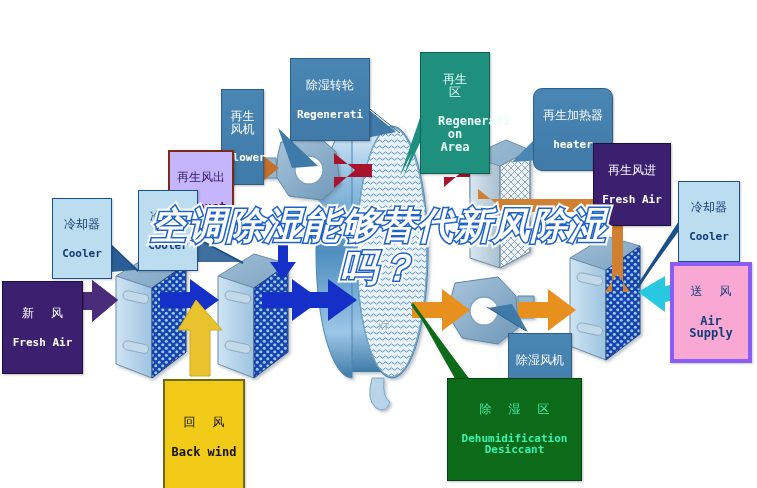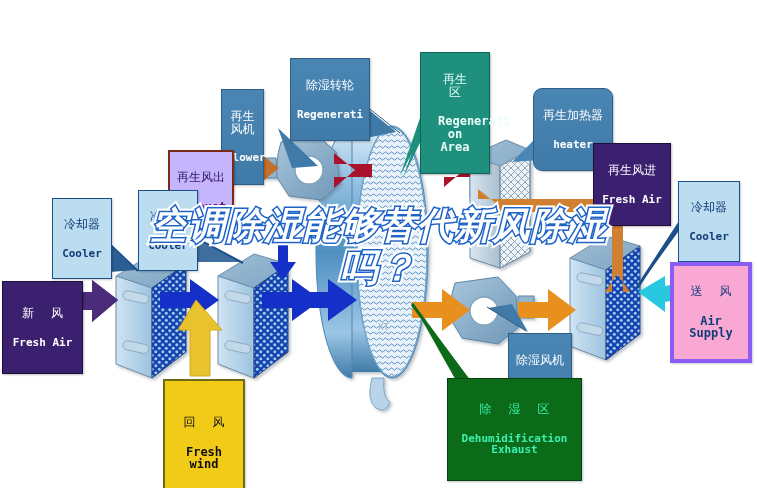--- a/index.html
+++ b/index.html
@@ -331,32 +331,32 @@
     <span class="en">Cooler</span>
   </div>
 
   <div class="lbl pp" style="left:2px;top:281px;width:81px;padding:8px 3px;">
     <span class="cn sp">新 风</span>
     <span class="en">Fresh Air</span>
   </div>
 
   <div class="lbl yl" style="left:163px;top:379px;width:82px;padding:18px 3px;">
     <span class="cn sp">回 风</span>
-    <span class="en">Fresh wind</span>
+    <span class="en">Back wind</span>
   </div>
 
   <div class="lbl sb" style="left:508px;top:333px;width:64px;padding:3px 4px;">
     <span class="cn">除湿风机</span>
     <span class="en">Blower</span>
   </div>
 
   <div class="lbl dg" style="left:447px;top:378px;width:135px;padding:7px 4px;">
     <span class="cn sp">除 湿 区</span>
     <span class="en">Dehumidification
-Exhaust</span>
+Desiccant</span>
   </div>
 
   <div class="lbl cy" style="left:670px;top:262px;width:82px;padding:2px 3px;">
     <span class="cn sp">送 风</span>
     <span class="en">Air Supply</span>
   </div>
 
 </div>
 
 </body></html>

